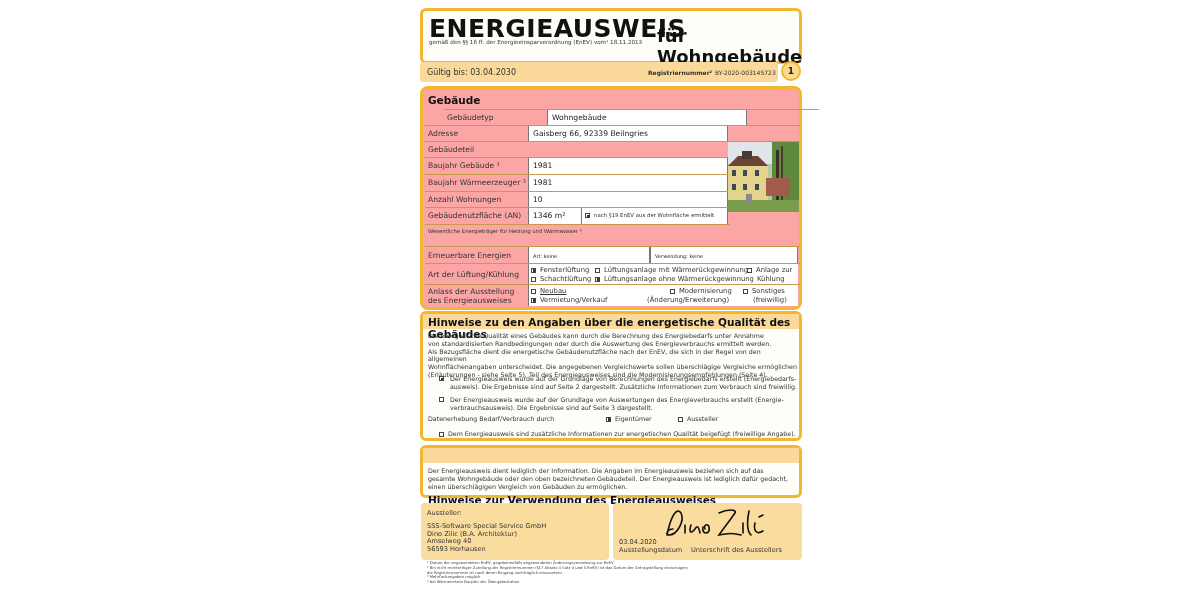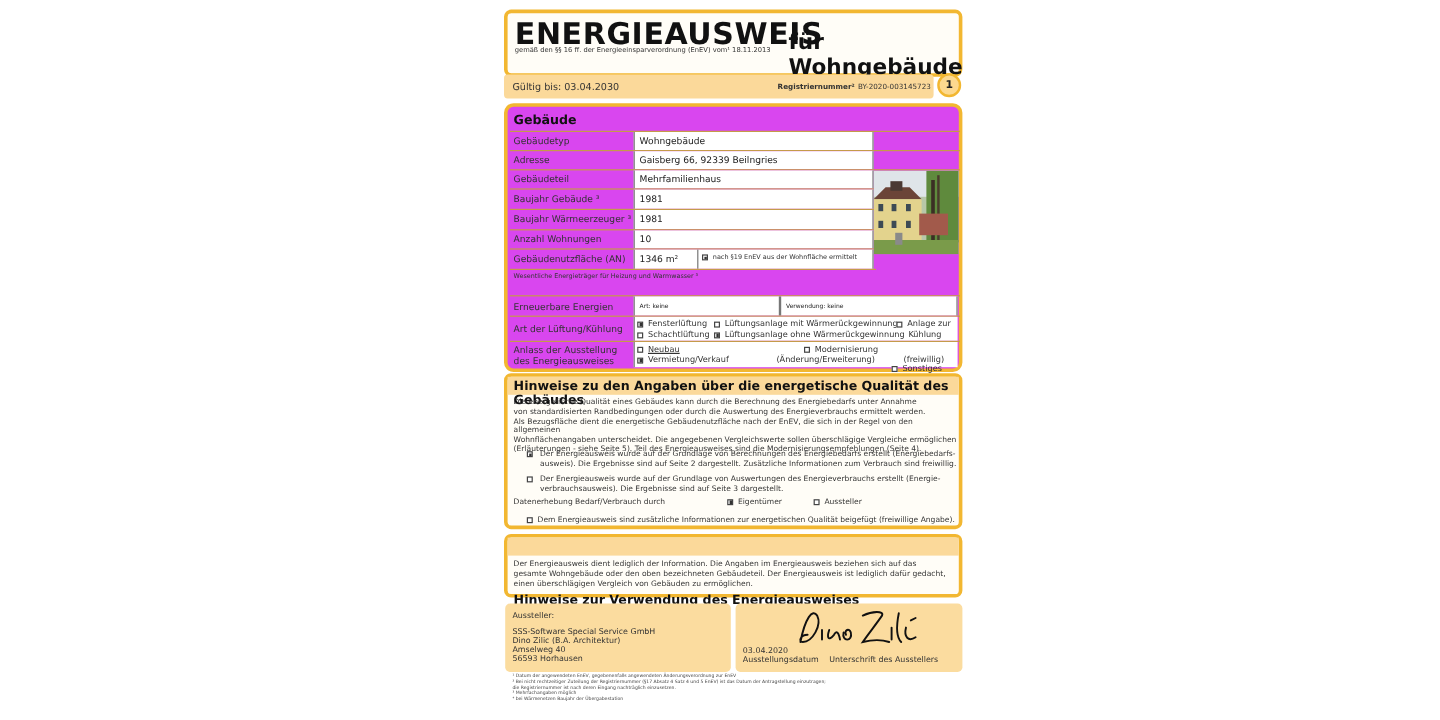--- a/index.html
+++ b/index.html
@@ -12,21 +12,21 @@
   .title { position: absolute; left: 6px; top: 3px; font-family: "DejaVu Sans", sans-serif; font-weight: bold; font-size: 25px; letter-spacing: 0.5px; color: #111; }
   .title-sub { position: absolute; left: 234px; top: 14px; font-weight: bold; font-size: 18px; color: #111; }
   .law { position: absolute; left: 6px; top: 28px; font-size: 5.6px; color: #333; }
 
   .valid-bar { position: absolute; left: 0; top: 54px; width: 358px; height: 20px; background: #fbd99a; border-radius: 3px; }
   .valid { position: absolute; left: 7px; top: 6px; font-size: 8px; color: #333; }
   .regnr-label { position: absolute; left: 228px; top: 7px; font-size: 6px; font-weight: bold; color: #333; }
   .regnr { position: absolute; left: 295px; top: 7px; font-size: 6px; color: #333; }
   .page-num { position: absolute; left: 361px; top: 53px; width: 20px; height: 20px; border-radius: 50%; border: 2px solid #f2b731; background: #fdd98f; font-size: 9px; font-weight: bold; text-align: center; line-height: 16px; color: #222; }
 
-  .gebaeude { position: absolute; left: 0; top: 78px; width: 382px; height: 224px; background: #d946ef; border-radius: 8px; }
+  .gebaeude { position: absolute; left: 0; top: 78px; width: 382px; height: 224px; background: #fca5a5; border-radius: 8px; }
   .section-title { font-weight: bold; font-size: 10.5px; color: #111; }
   .gebaeude .section-title { position: absolute; left: 5px; top: 5px; }
 
   .grid { position: absolute; left: 2px; top: 20px; width: 375px; }
   .row { position: absolute; left: 0; height: 16px; border-top: 1px solid #c59a4a; }
   .lbl { position: absolute; left: 3px; top: 3px; font-size: 7.6px; color: #333; }
   .lbl.small { font-size: 5.3px; top: 2px; line-height: 6.5px; }
   .val-cell { position: absolute; left: 103px; top: 0; width: 200px; height: 100%; background: #fff; border-left: 1px solid #777; border-right: 1px solid #777; }
   .val { position: absolute; left: 4px; top: 3px; font-size: 7.6px; color: #222; }
   .photo { position: absolute; left: 305px; top: 53px; width: 71px; height: 70px; overflow: hidden; }
@@ -65,37 +65,34 @@
     <div class="valid">Gültig bis: 03.04.2030</div>
     <div class="regnr-label">Registriernummer²</div>
     <div class="regnr">BY-2020-003145723</div>
   </div>
   <div class="page-num">1</div>
 
   <div class="box gebaeude">
     <div class="section-title">Gebäude</div>
     <div class="grid">
 
-      <div class="row" style="top:0;width:375px;">
+      <div class="row" style="top:0;width:375px;margin-left:19px;">
         <span class="lbl">Gebäudetyp</span>
         <div class="val-cell">
             <span class="val">Wohngebäude</span>
           </div>
       </div>
       <div class="row" style="top:16px;width:375px;">
         <span class="lbl">Adresse</span>
         <div class="val-cell">
             <span class="val">Gaisberg 66, 92339 Beilngries</span>
           </div>
       </div>
       <div class="row" style="top:32px;width:375px;">
         <span class="lbl">Gebäudeteil</span>
-        <div class="val-cell">
-            <span class="val">Mehrfamilienhaus</span>
-          </div>
       </div>
       <div class="row" style="top:48px;width:305px;height:17px;">
         <span class="lbl">Baujahr Gebäude ³</span>
         <div class="val-cell">
             <span class="val">1981</span>
           </div>
       </div>
       <div class="row" style="top:65px;width:305px;height:17px;">
         <span class="lbl">Baujahr Wärmeerzeuger ³ ⁴</span>
         <div class="val-cell">
@@ -139,21 +136,21 @@
           <span class="opt" style="left:66px;top:11px;"><span class="cb on"></span><span>Lüftungsanlage ohne Wärmerückgewinnung</span></span>
         </div>
       </div>
       <div class="row" style="top:175px;width:375px;height:22px;">
         <span class="lbl" style="top:2px;line-height:9px;width:95px;">Anlass der Ausstellung des Energieausweises</span>
         <div class="val-cell" style="width:270px;border-right:none;">
           <span class="opt" style="left:2px;top:2px;text-decoration:underline;"><span class="cb"></span><span>Neubau</span></span>
           <span class="opt" style="left:2px;top:11px;"><span class="cb on"></span><span>Vermietung/Verkauf</span></span>
           <span class="opt" style="left:108px;top:2px;padding-left:33px;"><span class="cb"></span><span>Modernisierung</span></span>
           <span class="opt" style="left:118px;top:11px;">(Änderung/Erweiterung)</span>
-          <span class="opt" style="left:214px;top:2px;margin-top:16px;"><span class="cb"></span><span>Sonstiges</span></span>
+          <span class="opt" style="left:214px;top:2px;"><span class="cb"></span><span>Sonstiges</span></span>
           <span class="opt" style="left:224px;top:11px;">(freiwillig)</span>
         </div>
       </div>
     </div>
 
     <div class="photo">
       <svg width="71" height="70" viewBox="0 0 71 70">
         <rect width="71" height="70" fill="#b8c7a8"></rect>
         <rect x="0" y="0" width="71" height="22" fill="#dfe5e9"></rect>
         <rect x="44" y="0" width="27" height="60" fill="#5f8a3d"></rect>

